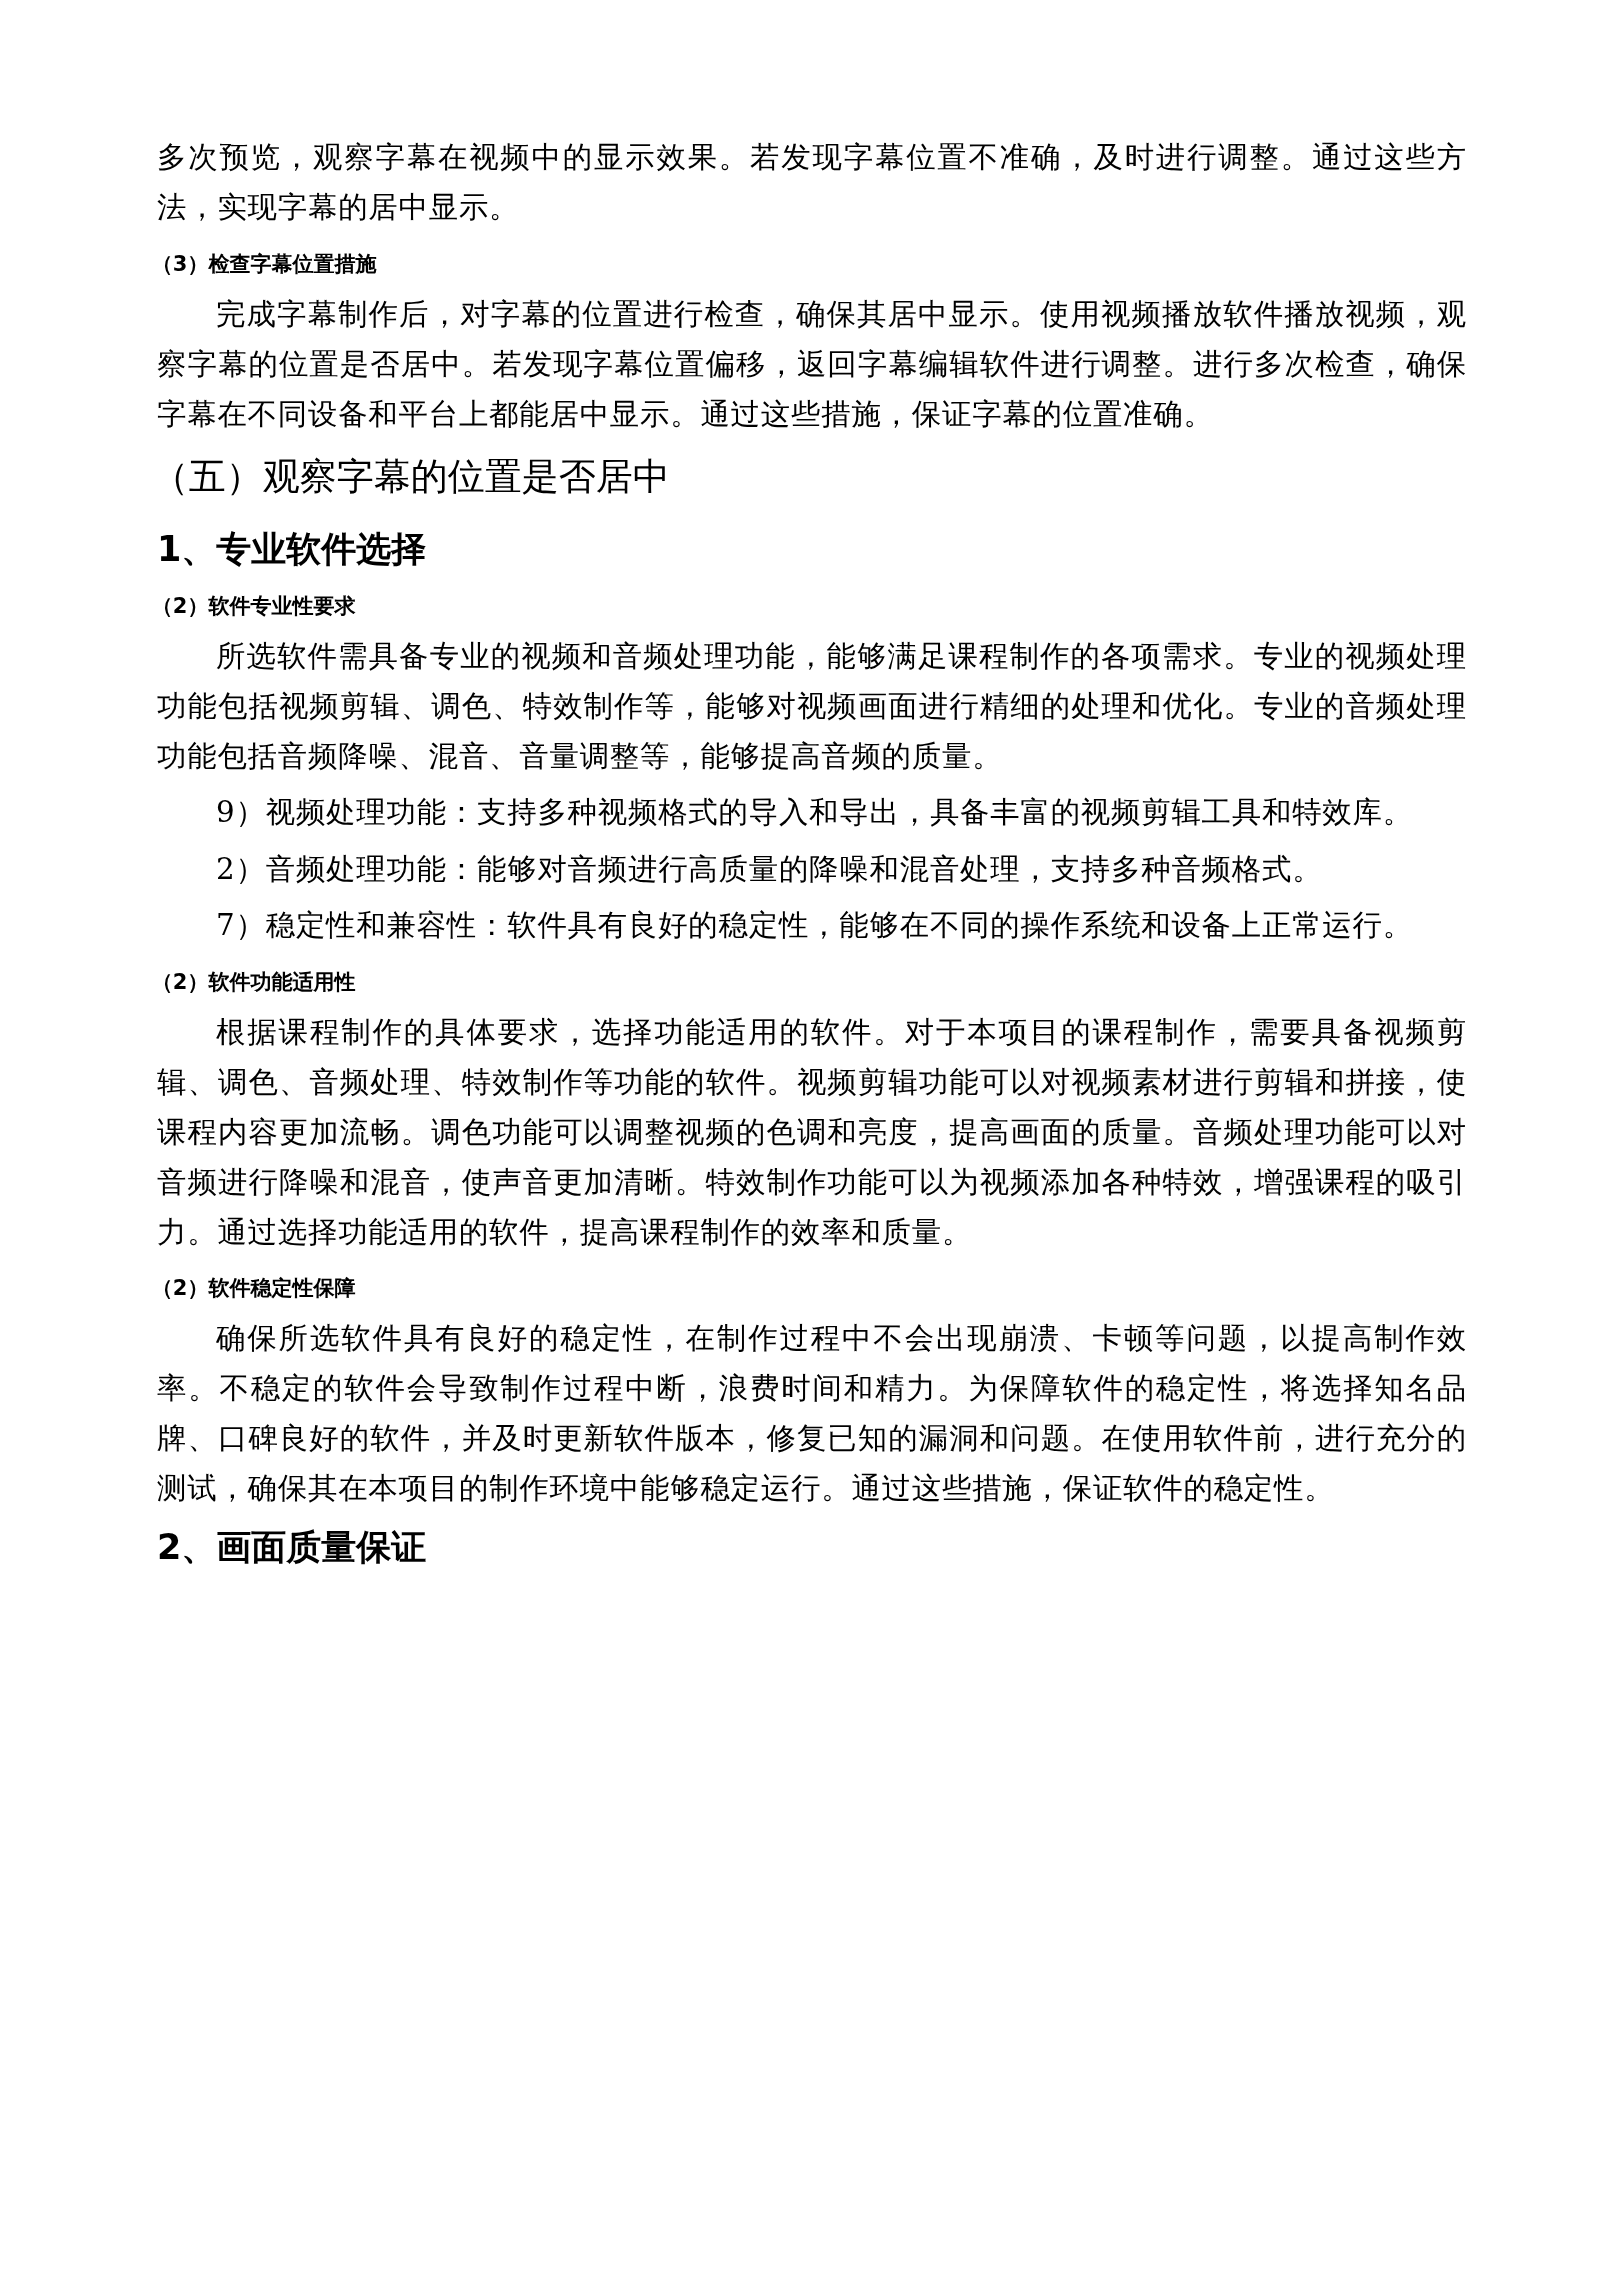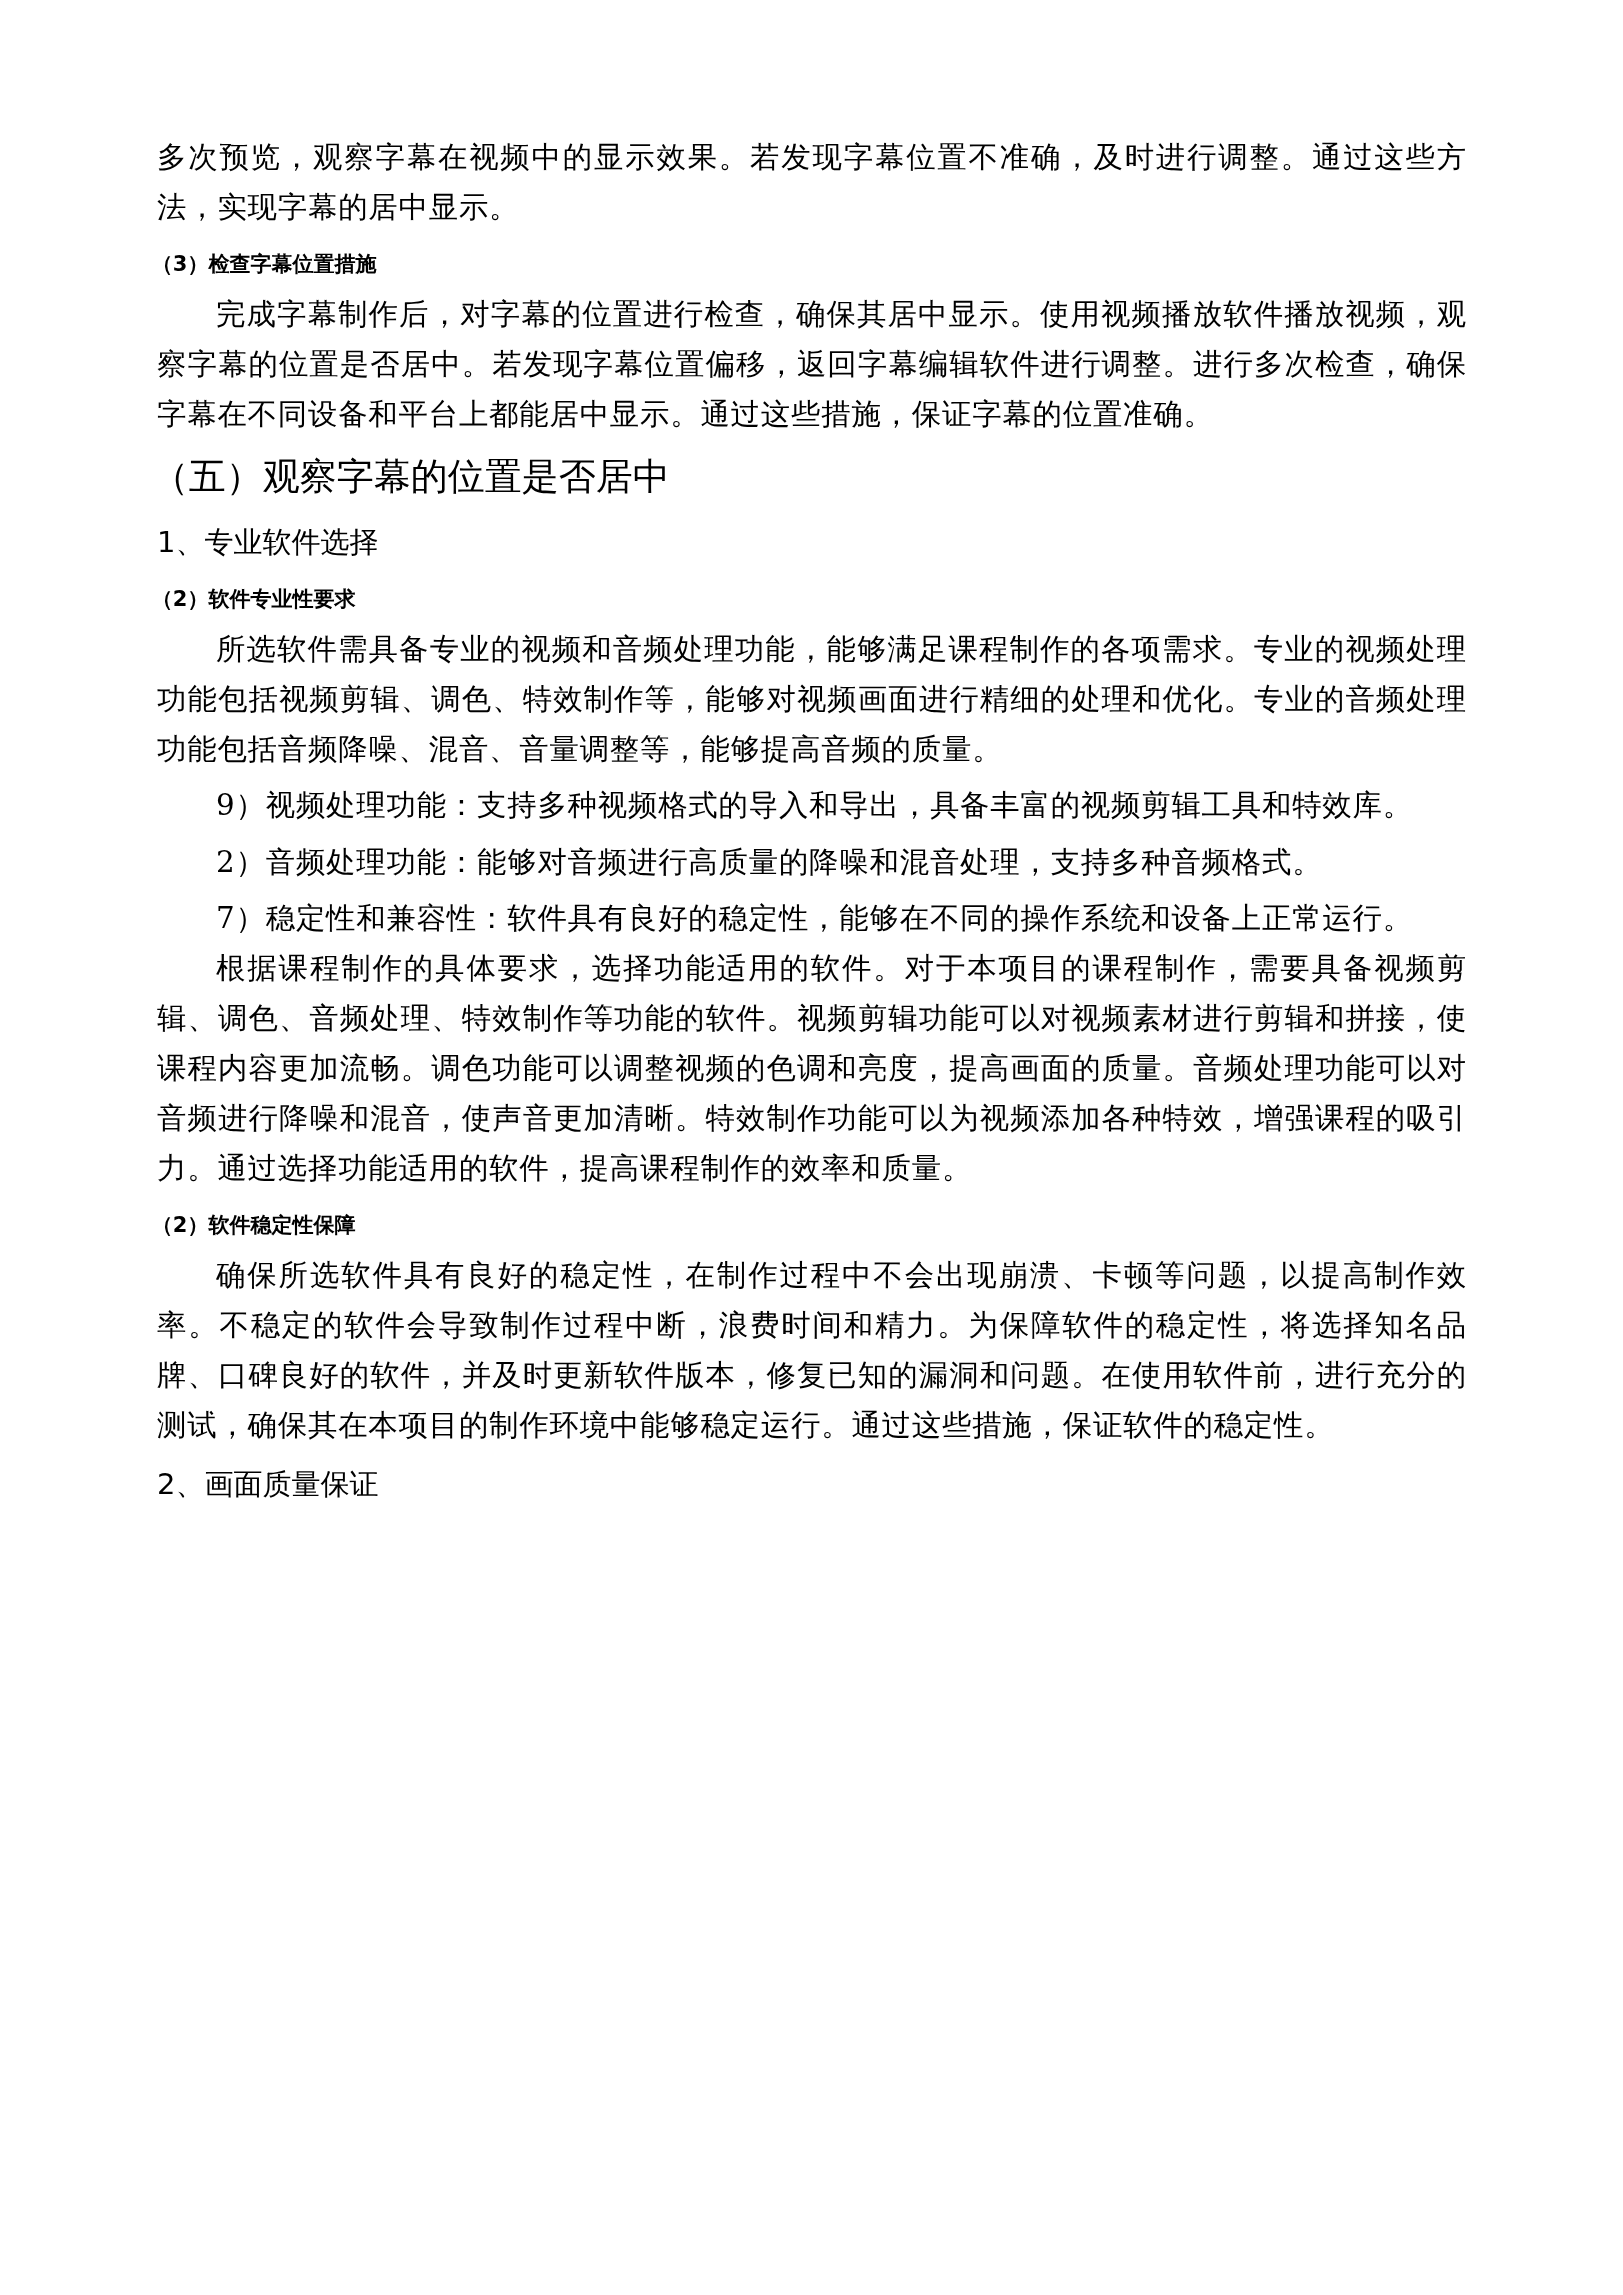--- a/index.html
+++ b/index.html
@@ -17,36 +17,37 @@
   .h3 {
     font-family: "DejaVu Sans", "Liberation Sans", sans-serif;
     font-weight: bold; font-size: 21px; line-height: 50px; margin: 6.5px 0 0 -5.2px;
   }
   .h2 {
     font-family: "DejaVu Sans", "Liberation Sans", sans-serif;
     font-size: 37px; line-height: 63px; margin: 6.5px 0 0 -5.2px; font-weight: normal;
   }
   .h4 {
     font-family: "DejaVu Sans", "Liberation Sans", sans-serif;
-    font-weight: normal; font-size: 29px; line-height: 50px; margin: 9px 0 0 0;
+    font-weight: bold; font-size: 35px; line-height: 50px; margin: 16px 0 0 0;
   }
   .mt { margin-top: 6.5px; }
 </style>
 </head>
 <body>
 
 <div class="page">
   <p class="p noindent">多次预览，观察字幕在视频中的显示效果。若发现字幕位置不准确，及时进行调整。通过这些方法，实现字幕的居中显示。</p>
   <div class="h3">（3）检查字幕位置措施</div>
   <p class="p">完成字幕制作后，对字幕的位置进行检查，确保其居中显示。使用视频播放软件播放视频，观察字幕的位置是否居中。若发现字幕位置偏移，返回字幕编辑软件进行调整。进行多次检查，确保字幕在不同设备和平台上都能居中显示。通过这些措施，保证字幕的位置准确。</p>
   <div class="h2">（五）观察字幕的位置是否居中</div>
   <div class="h4">1、专业软件选择</div>
   <div class="h3">（2）软件专业性要求</div>
   <p class="p">所选软件需具备专业的视频和音频处理功能，能够满足课程制作的各项需求。专业的视频处理功能包括视频剪辑、调色、特效制作等，能够对视频画面进行精细的处理和优化。专业的音频处理功能包括音频降噪、混音、音量调整等，能够提高音频的质量。</p>
   <p class="p mt">9）视频处理功能：支持多种视频格式的导入和导出，具备丰富的视频剪辑工具和特效库。</p>
   <p class="p mt">2）音频处理功能：能够对音频进行高质量的降噪和混音处理，支持多种音频格式。</p>
   <p class="p mt">7）稳定性和兼容性：软件具有良好的稳定性，能够在不同的操作系统和设备上正常运行。</p>
+  <div class="h3">（2）软件功能适用性</div>
   <p class="p">根据课程制作的具体要求，选择功能适用的软件。对于本项目的课程制作，需要具备视频剪辑、调色、音频处理、特效制作等功能的软件。视频剪辑功能可以对视频素材进行剪辑和拼接，使课程内容更加流畅。调色功能可以调整视频的色调和亮度，提高画面的质量。音频处理功能可以对音频进行降噪和混音，使声音更加清晰。特效制作功能可以为视频添加各种特效，增强课程的吸引力。通过选择功能适用的软件，提高课程制作的效率和质量。</p>
   <div class="h3">（2）软件稳定性保障</div>
   <p class="p">确保所选软件具有良好的稳定性，在制作过程中不会出现崩溃、卡顿等问题，以提高制作效率。不稳定的软件会导致制作过程中断，浪费时间和精力。为保障软件的稳定性，将选择知名品牌、口碑良好的软件，并及时更新软件版本，修复已知的漏洞和问题。在使用软件前，进行充分的测试，确保其在本项目的制作环境中能够稳定运行。通过这些措施，保证软件的稳定性。</p>
   <div class="h4" style="margin-top:9.2px">2、画面质量保证</div>
 </div>
 
 
 </body></html>

